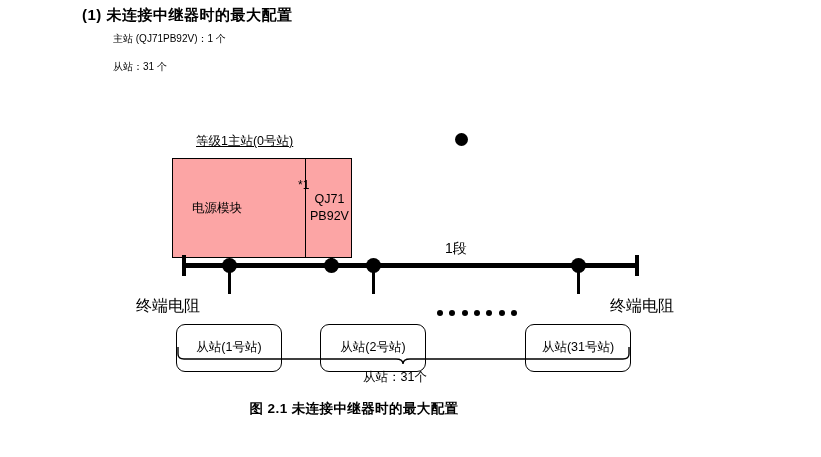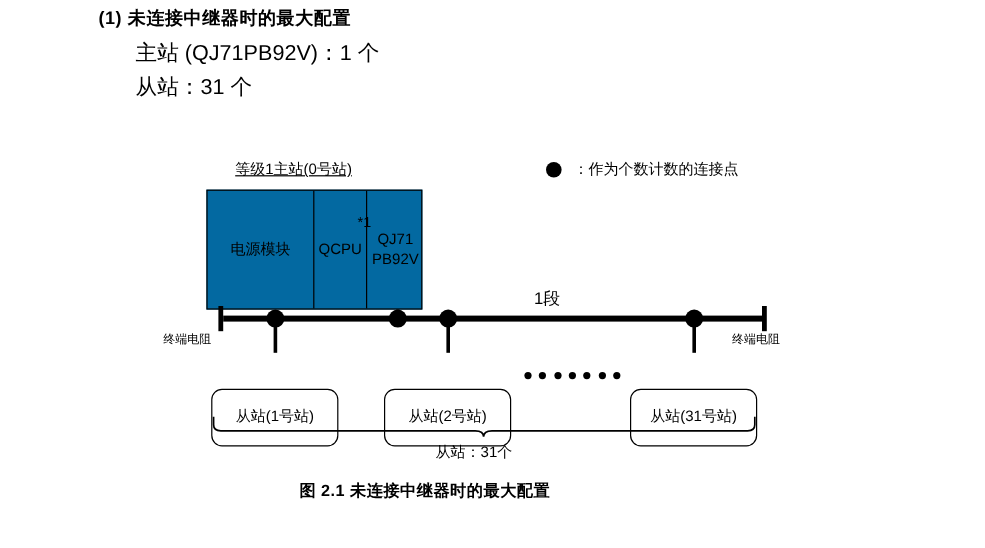--- a/index.html
+++ b/index.html
@@ -30,21 +30,21 @@
     font-weight: bold;
     letter-spacing: 0.5px;
     white-space: nowrap;
   }
   .heading .num {
     font-weight: bold;
   }
   .sub-line {
     position: absolute;
     left: 113px;
-    font-size: 18px;
+    font-size: 10px;
     white-space: nowrap;
   }
   .sub-line.l1 { top: 32px; }
   .sub-line.l2 { top: 60px; }
 
   
   .legend {
     position: absolute;
     left: 455px;
     top: 133px;
@@ -74,21 +74,21 @@
 
   
   .master-box {
     position: absolute;
     left: 172px;
     top: 158px;
     width: 180px;
     height: 100px;
     border: 1.6px solid #000;
     box-sizing: border-box;
-    background: #0369a1;
+    background: #fca5a5;
   }
   .master-cell {
     position: absolute;
     top: 0;
     height: 100%;
     box-sizing: border-box;
     display: flex;
     align-items: center;
     justify-content: center;
     text-align: center;
@@ -149,22 +149,23 @@
     background: #000;
   }
   .seg-label {
     position: absolute;
     left: 445px;
     top: 240px;
     font-size: 14px;
   }
   .term-label {
     position: absolute;
-    font-size: 10px;
-    white-space: nowrap;
+    font-size: 16px;
+    white-space: nowrap;
+    margin-top: 20px;
   }
   .term-label.left { left: 136px; top: 276px; }
   .term-label.right { left: 610px; top: 276px; }
 
   
   .slave-box {
     position: absolute;
     top: 293px;
     width: 106px;
     height: 48px;
@@ -251,28 +252,26 @@
   <div class="heading">
     <span class="num">(1)</span>
     <span>未连接中继器时的最大配置</span>
   </div>
 
   <div class="sub-line l1">主站 (QJ71PB92V)：1 个</div>
   <div class="sub-line l2">从站：31 个</div>
 
   <div class="legend">
     <span class="dot"></span>
-    <span>：作为个数计数的连接点</span>
   </div>
 
   <div class="master-label">等级1主站(0号站)</div>
 
   <div class="master-box">
     <div class="master-cell cell-power">电源模块</div>
-    <div class="master-cell cell-qcpu">QCPU</div>
     <div class="master-cell cell-pb">
       <div>
         <div>QJ71</div>
         <div>PB92V</div>
       </div>
     </div>
   </div>
   <div class="footnote-mark">*1</div>
 
   <div class="term-left-stub"></div>

